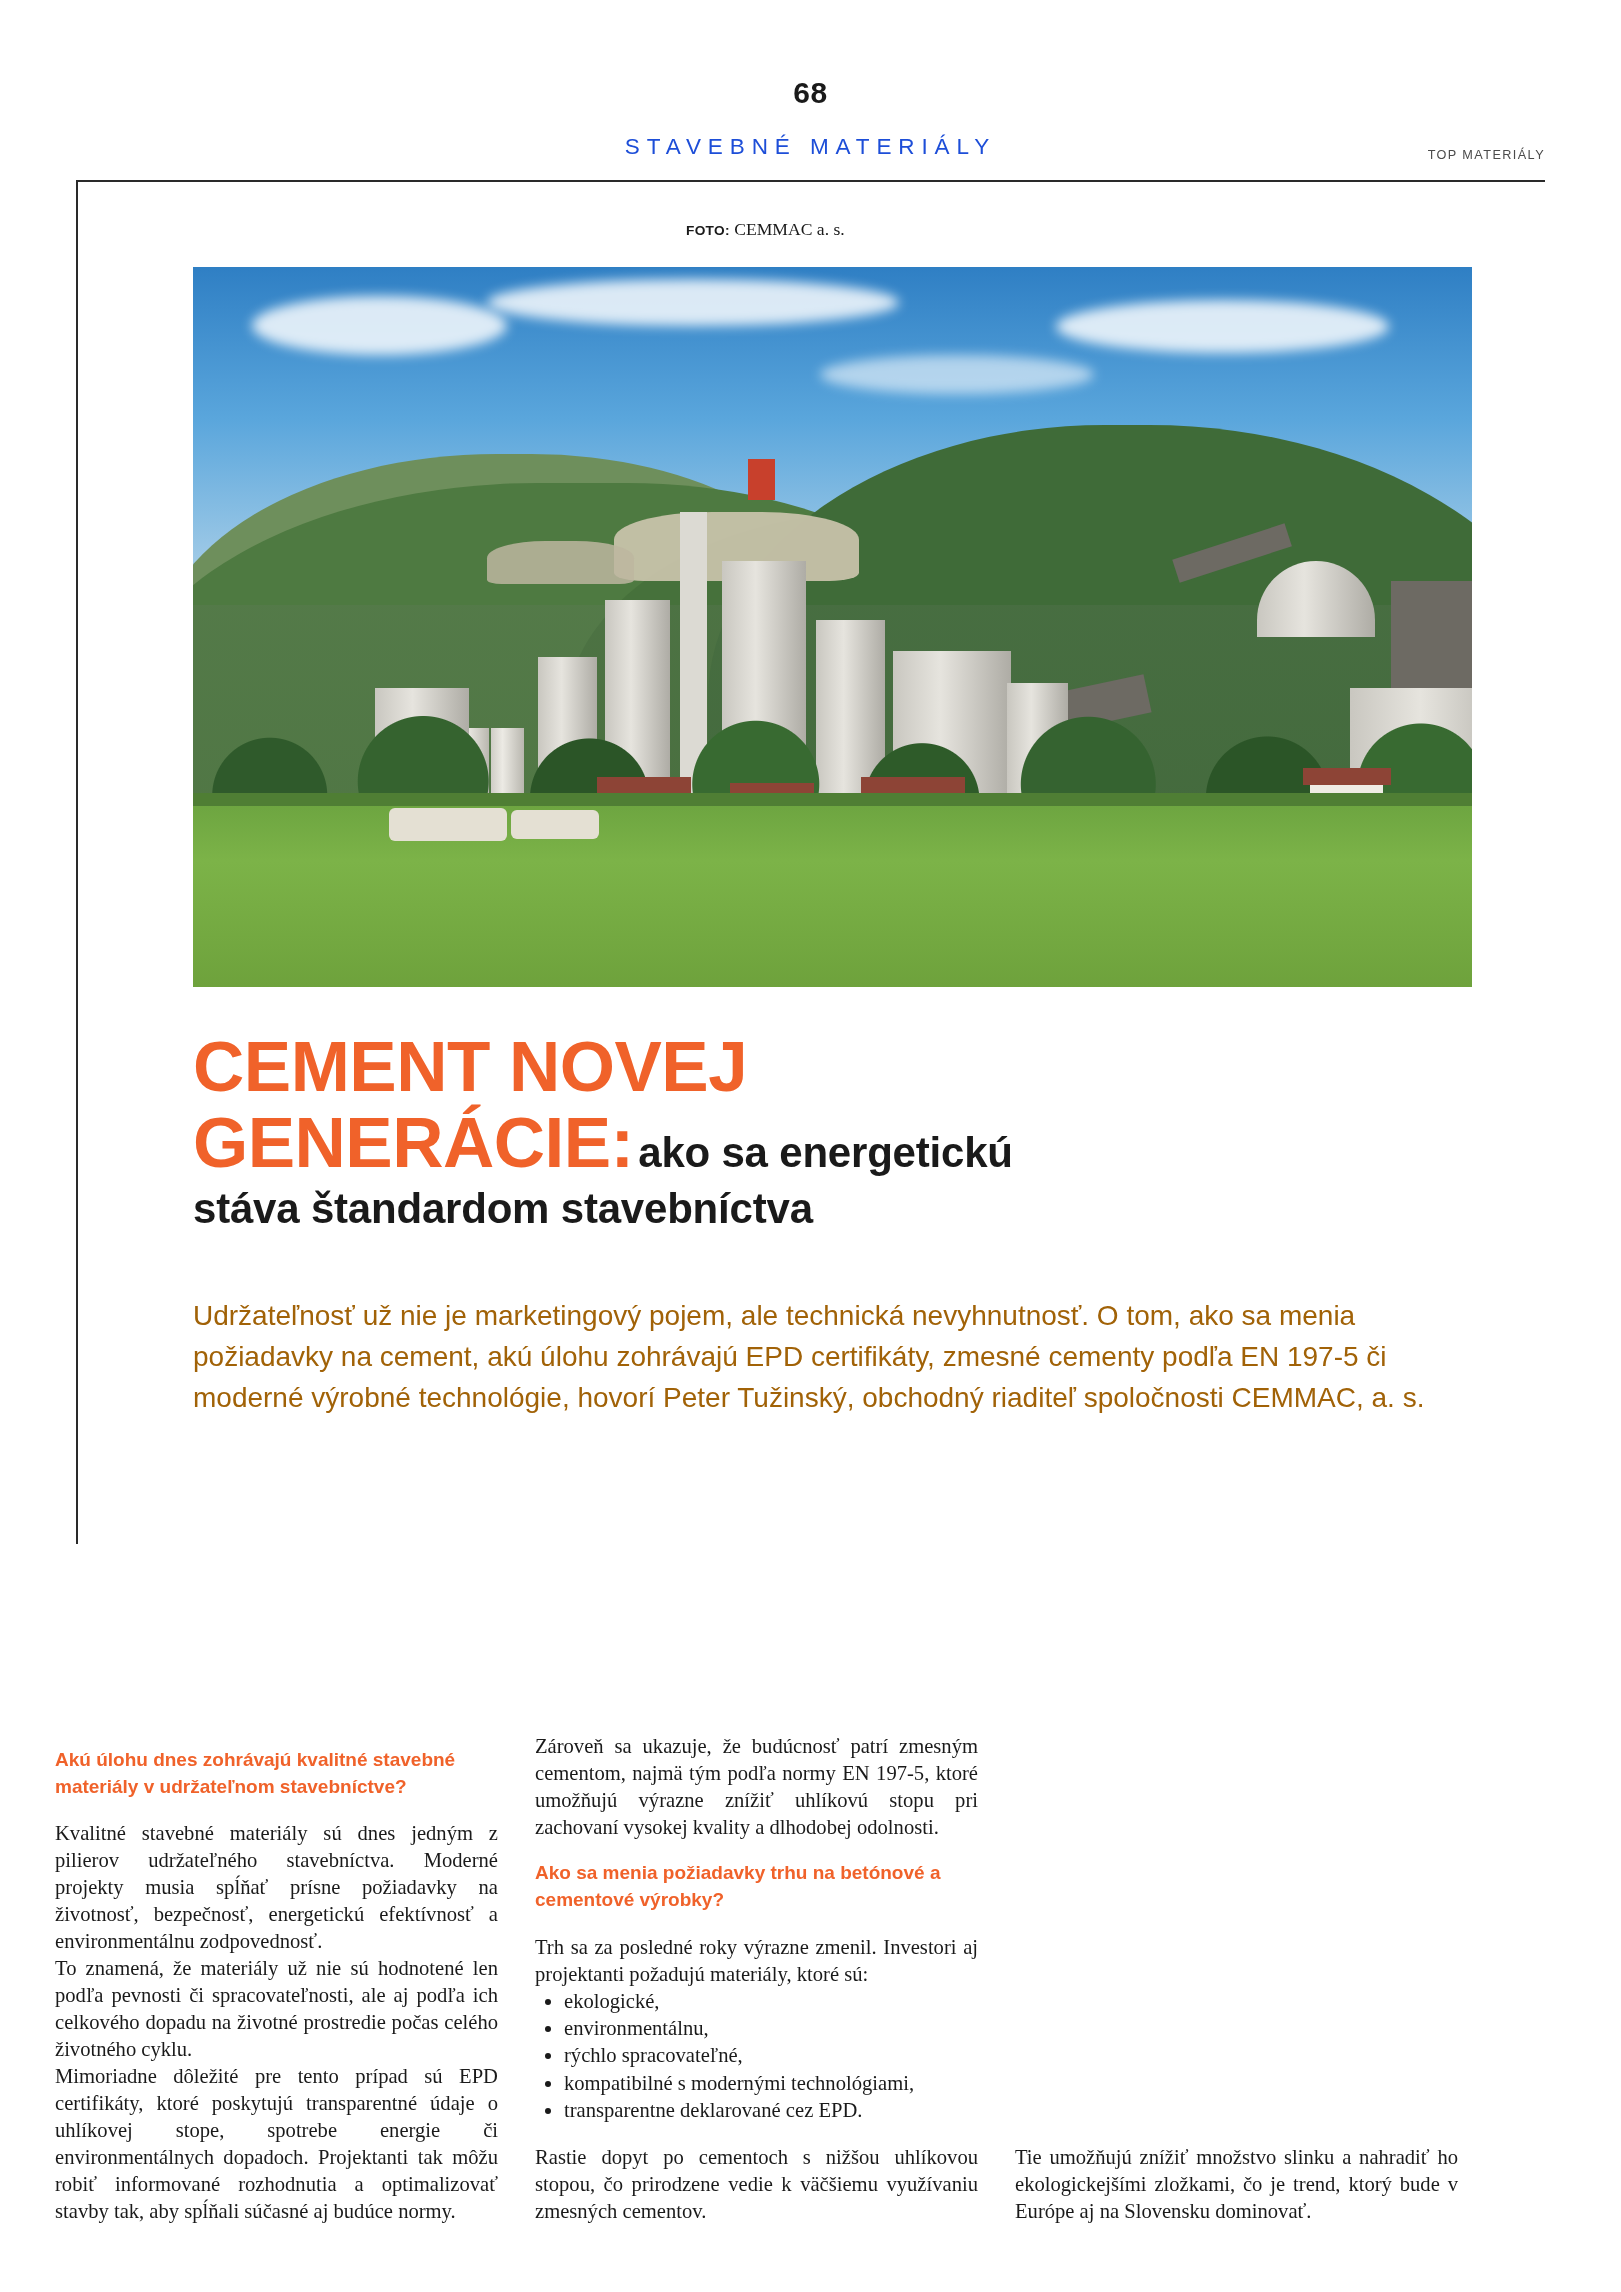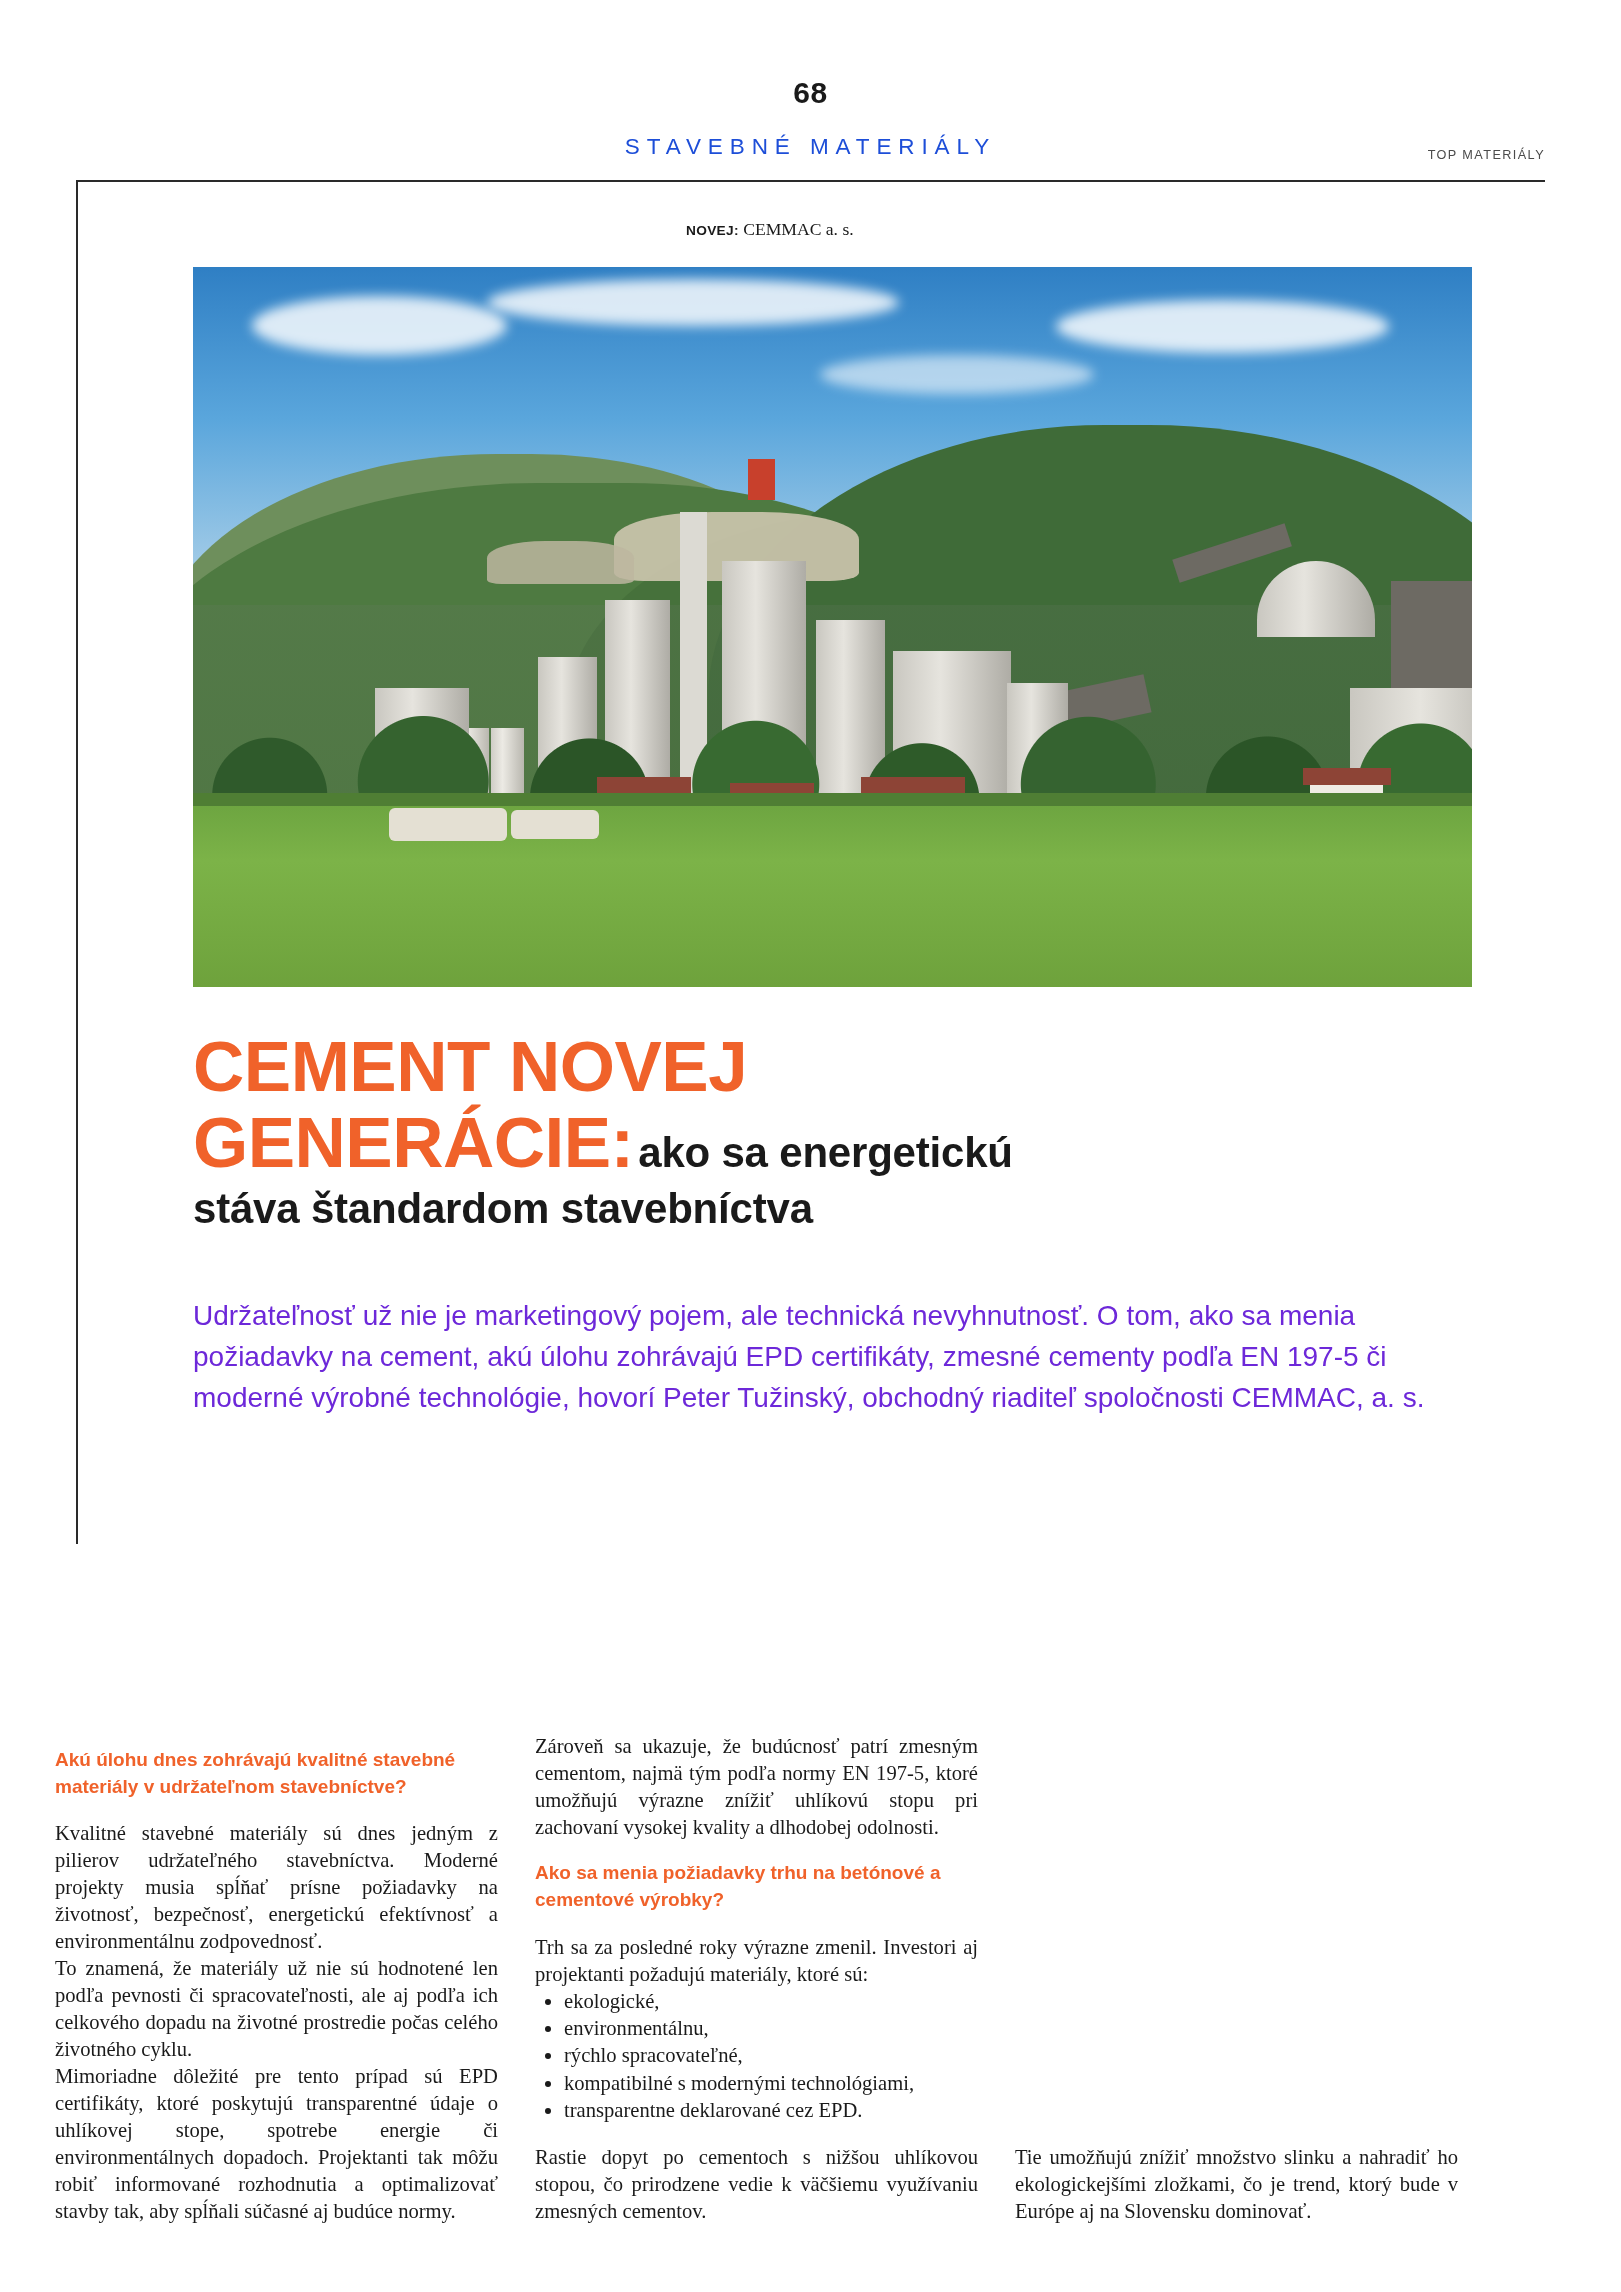--- a/index.html
+++ b/index.html
@@ -205,21 +205,21 @@
   .headline-line3 { margin-top: 7.8px; }
 
   .standfirst {
     position: absolute;
     left: 193px;
     top: 1296px;
     width: 1245px;
     font-family: "Liberation Sans", sans-serif;
     font-size: 28px;
     line-height: 1.46;
-    color: #6d28d9;
+    color: #a16207;
   }
 
   
   .cols {
     position: absolute;
     left: 55px;
     top: 1539px;
     width: 1484px;
     height: 686px;
     display: flex;
@@ -318,21 +318,21 @@
 </head>
 <body>
 
 <div class="page-num">68</div>
 <div class="section-title">STAVEBNÉ MATERIÁLY</div>
 <div class="magazine-tag">TOP MATERIÁLY</div>
 <div class="header-rule"></div>
 <div class="left-rule"></div>
 
 <div class="photo-credit">
-  <b>NOVEJ:</b>
+  <b>FOTO:</b>
   <span>CEMMAC a. s.</span>
 </div>
 
 <div class="hero">
   <div class="sky"></div>
   <div class="cloud c1"></div>
   <div class="cloud c2"></div>
   <div class="cloud c3"></div>
   <div class="cloud c4"></div>
 

